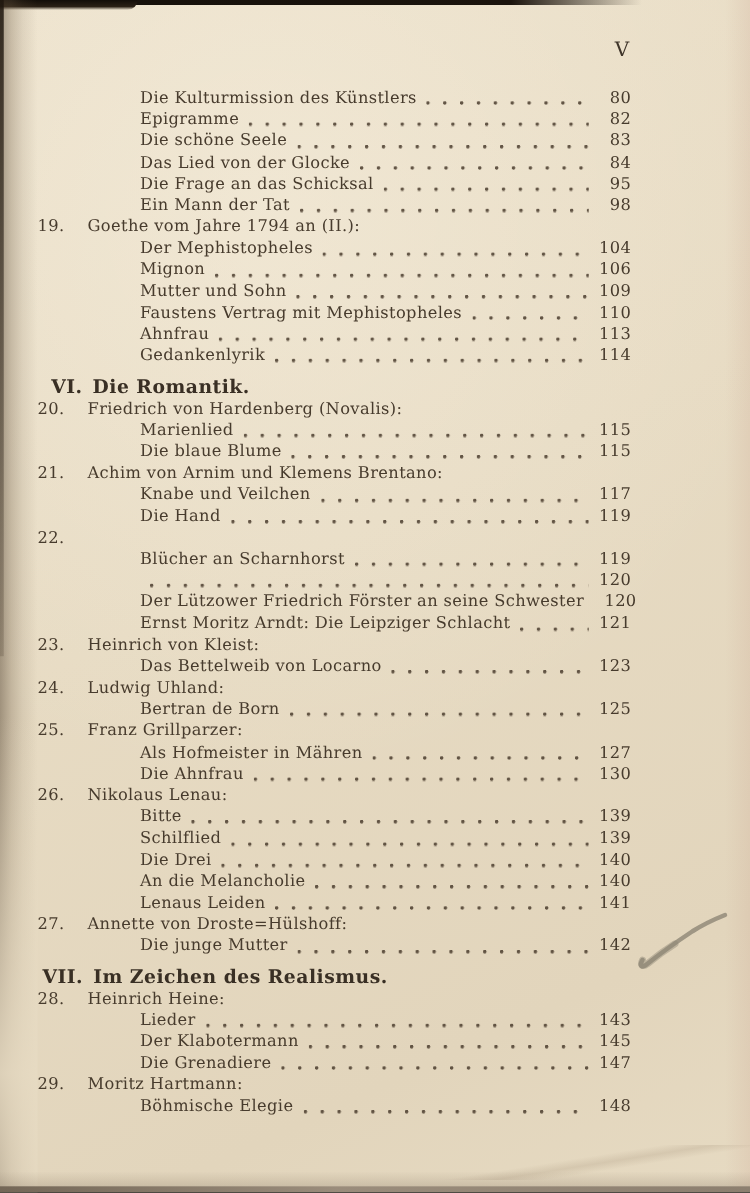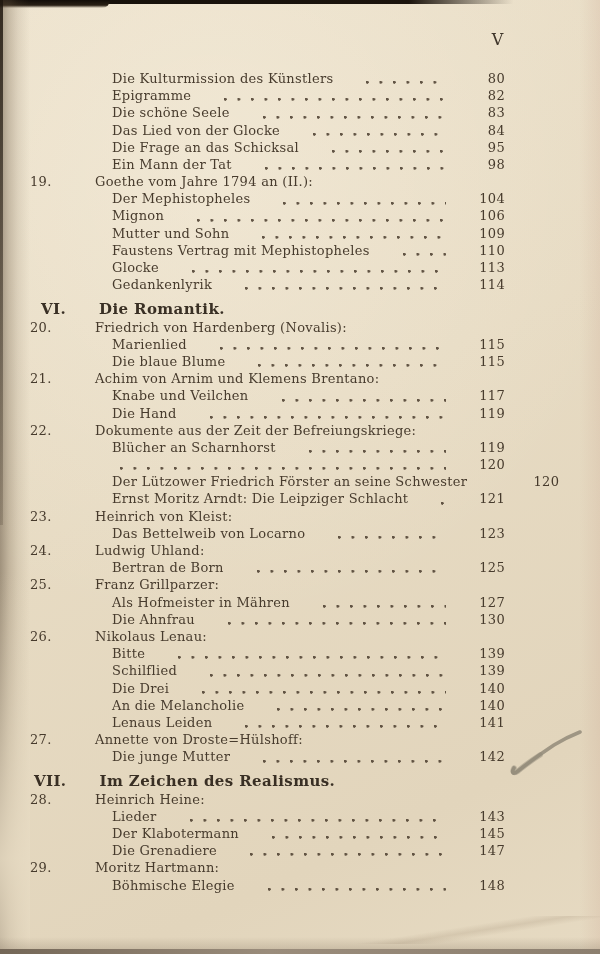--- a/index.html
+++ b/index.html
@@ -30,21 +30,21 @@
   .edge-bottom-shadow{position:absolute;bottom:5px;left:0;right:0;height:12px;
     background:linear-gradient(to top, rgba(140,125,105,.28), rgba(140,125,105,0));}
   .crease{position:absolute;right:0;bottom:10px;width:250px;height:28px;
     background:linear-gradient(171deg, rgba(0,0,0,0) 42%, rgba(150,130,105,.20) 52%, rgba(0,0,0,0) 62%);}
 
   .pagenum{position:absolute;top:30px;left:478px;width:40px;text-align:center;
     font-size:16px;letter-spacing:1px;color:#3f352a;}
 
   .toc{position:absolute;top:70px;left:0;right:0;}
   .line{display:flex;align-items:flex-end;height:17.2px;line-height:17.2px;
-    font-size:13px;letter-spacing:.3px;padding-right:95px;white-space:nowrap;gap:25px;}
+    font-size:13px;letter-spacing:.3px;padding-right:95px;white-space:nowrap;}
   .entry{padding-left:112px;}
   .entry .t{flex:0 0 auto;}
   .leader{flex:1 1 auto;height:12px;margin:0 4px 2px 8px;
     background-image:radial-gradient(circle at 1.3px 1.3px, rgba(74,60,45,.85) 1.15px, rgba(74,60,45,0) 1.7px);
     background-size:13.5px 3px;background-repeat:repeat-x;background-position:left bottom 1px;}
   .pg{flex:0 0 30px;text-align:right;}
   .author{padding-left:30px;}
   .author .n{flex:0 0 24px;}
   .author .t{margin-left:16px;}
   .section{padding-left:34px;margin-top:8px;font-weight:bold;font-size:15px;
@@ -108,21 +108,21 @@
         <span class="t">Mutter und Sohn</span>
         <span class="leader"></span>
         <span class="pg">109</span>
       </div>
       <div class="line entry">
         <span class="t">Faustens Vertrag mit Mephistopheles</span>
         <span class="leader"></span>
         <span class="pg">110</span>
       </div>
       <div class="line entry">
-        <span class="t">Glocke</span>
+        <span class="t">Ahnfrau</span>
         <span class="leader"></span>
         <span class="pg">113</span>
       </div>
       <div class="line entry">
         <span class="t">Gedankenlyrik</span>
         <span class="leader"></span>
         <span class="pg">114</span>
       </div>
       <div class="line section">
         <span class="n">VI.</span>
@@ -151,21 +151,20 @@
         <span class="leader"></span>
         <span class="pg">117</span>
       </div>
       <div class="line entry">
         <span class="t">Die Hand</span>
         <span class="leader"></span>
         <span class="pg">119</span>
       </div>
       <div class="line author">
         <span class="n">22.</span>
-        <span class="t">Dokumente aus der Zeit der Befreiungskriege:</span>
       </div>
       <div class="line entry">
         <span class="t">Blücher an Scharnhorst</span>
         <span class="leader"></span>
         <span class="pg">119</span>
       </div>
       <div class="line entry">
         <span class="leader"></span>
         <span class="pg">120</span>
       </div>

